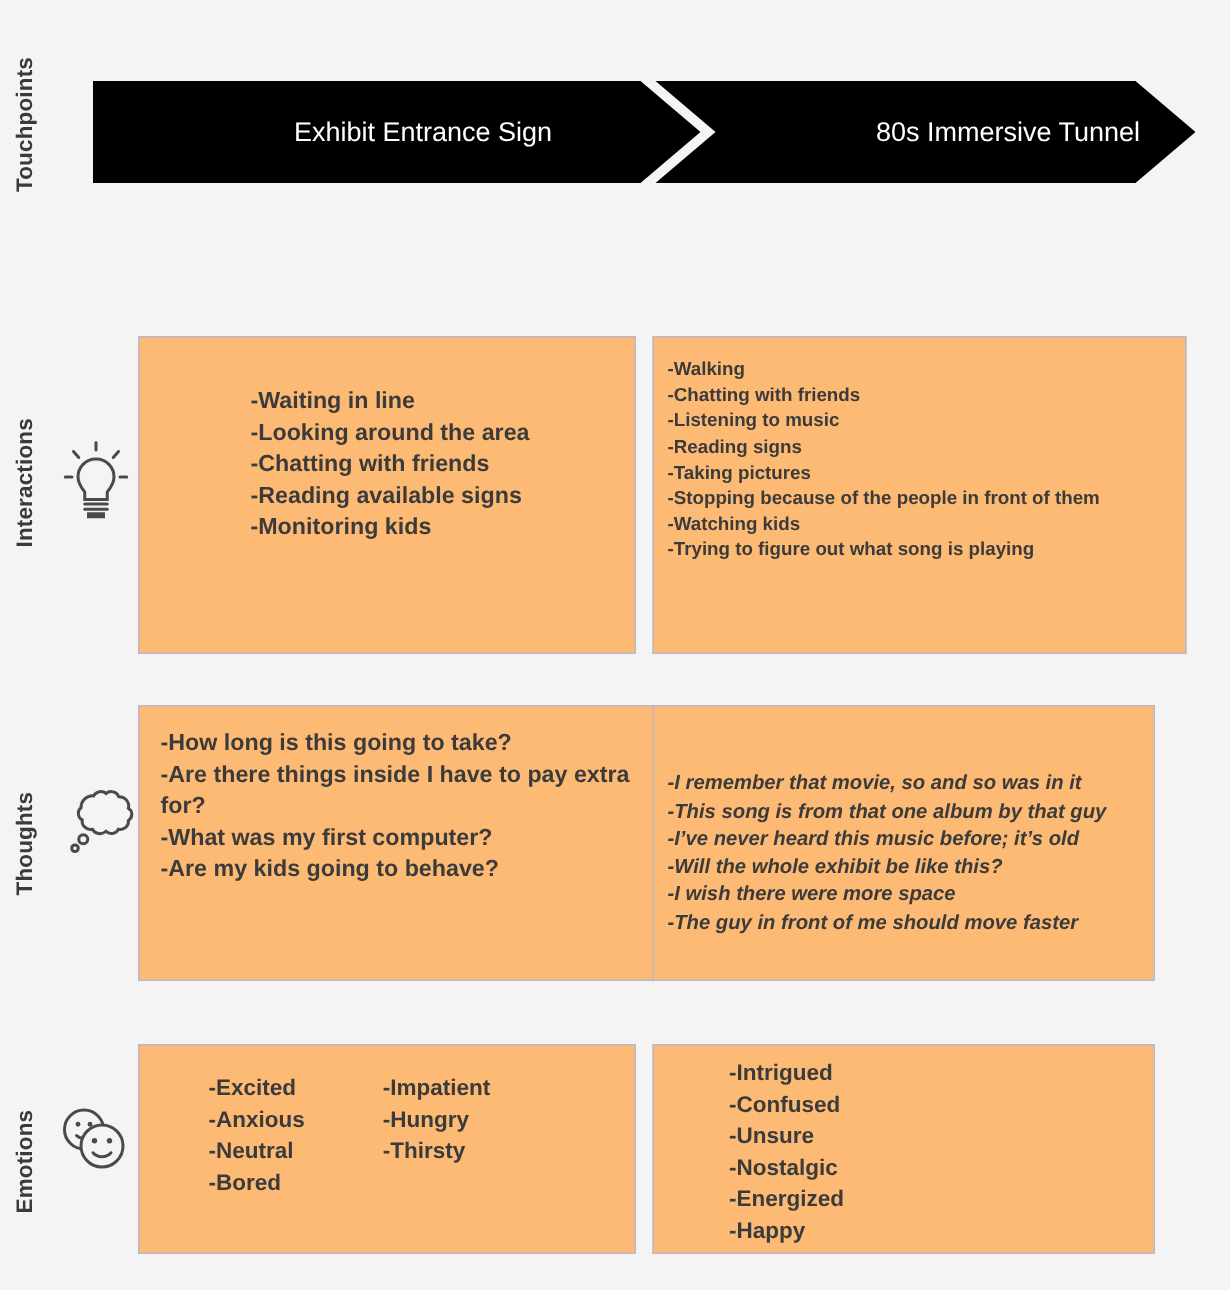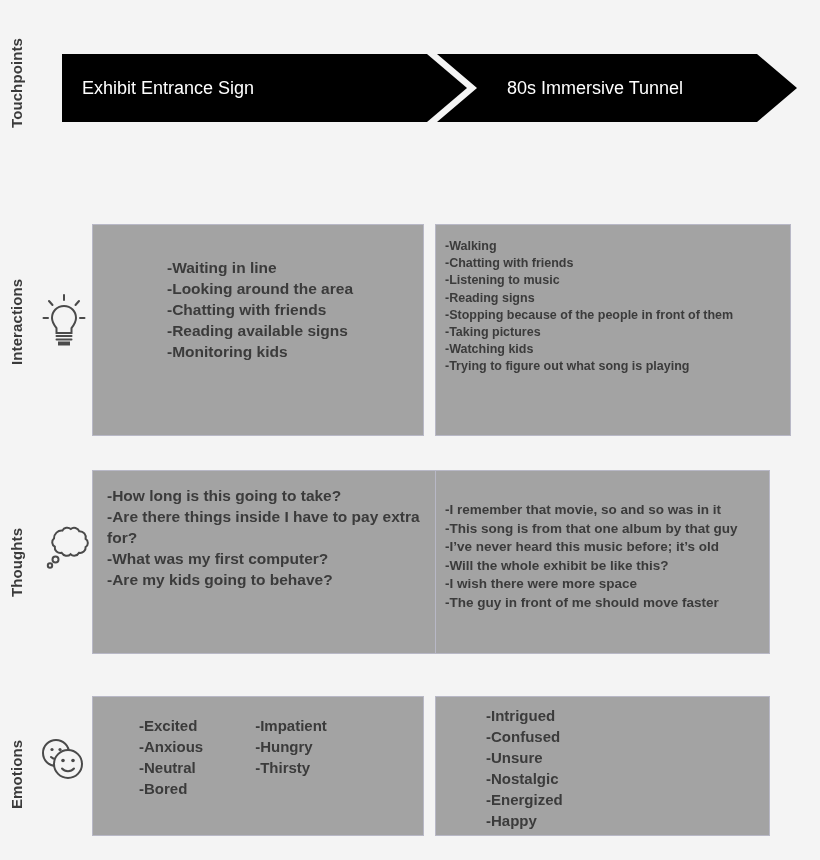--- a/index.html
+++ b/index.html
@@ -49,30 +49,30 @@
     height: 68px;
   }
   .banner svg { display: block; }
   .banner-label {
     position: absolute;
     top: 0;
     height: 68px;
     line-height: 68px;
     font-size: 18px;
     color: #ffffff;
-    text-align: left;
+    text-align: center;
     white-space: nowrap;
   }
   .banner-label.seg0 { left: 20px;  width: 400px; }
   .banner-label.seg1 { left: 445px; width: 330px; }
 
   
   .card {
     position: absolute;
-    background: #a3a3a3;
+    background: #fdba74;
     border: 1px solid #b8b8c6;
     box-sizing: border-box;
   }
   .card-inner {
     position: absolute;
     left: 0; right: 0;
   }
   .card ul {
     list-style: none;
     margin: 0;
@@ -93,21 +93,21 @@
   
   #card-int-0 { left: 92px;  top: 224px; width: 332px; height: 212px; }
   #card-int-0 .card-inner { left: 46px; top: 32px; right: 10px; margin-left: 28px; }
   #card-int-1 { left: 435px; top: 224px; width: 356px; height: 212px; }
   #card-int-1 .card-inner { left: 9px;  top: 13px; right: 6px; }
 
   
   #card-tho-0 { left: 92px;  top: 470px; width: 352px; height: 184px; }
   #card-tho-0 .card-inner { left: 14px; top: 14px; right: 10px; }
   #card-tho-1 { left: 435px; top: 470px; width: 335px; height: 184px; }
-  #card-tho-1 .card-inner { left: 9px;  top: 30px; right: 6px; }
+  #card-tho-1 .card-inner { left: 9px;  top: 42px; right: 6px; font-style: italic; }
 
   
   #card-emo-0 { left: 92px;  top: 696px; width: 332px; height: 140px; }
   #card-emo-0 .card-inner { left: 46px; top: 18px; right: 10px; display: flex; gap: 52px; }
   #card-emo-1 { left: 435px; top: 696px; width: 335px; height: 140px; }
   #card-emo-1 .card-inner { left: 50px; top: 8px; right: 16px; }
 </style>
 </head>
 <body>
 
@@ -154,22 +154,22 @@
     </div>
   </div>
 
   <div class="card txt-sm" id="card-int-1">
     <div class="card-inner">
       <ul>
         <li>-Walking</li>
         <li>-Chatting with friends</li>
         <li>-Listening to music</li>
         <li>-Reading signs</li>
+        <li>-Taking pictures</li>
         <li>-Stopping because of the people in front of them</li>
-        <li>-Taking pictures</li>
         <li>-Watching kids</li>
         <li>-Trying to figure out what song is playing</li>
       </ul>
     </div>
   </div>
 
   <div class="row-label" style="left:8px; top:510px; height:104px;">Thoughts</div>
 
   <div class="row-icon" style="left:38px; top:522px;">
     <svg width="52" height="52" viewBox="0 0 52 52" fill="none" stroke="#4a4a4a" stroke-width="2">

